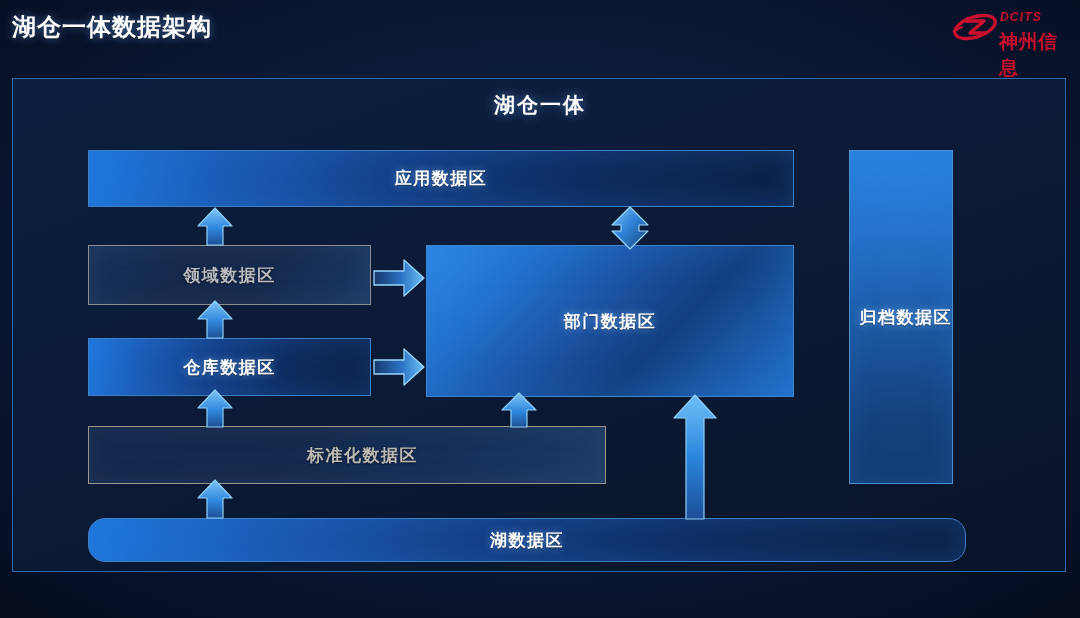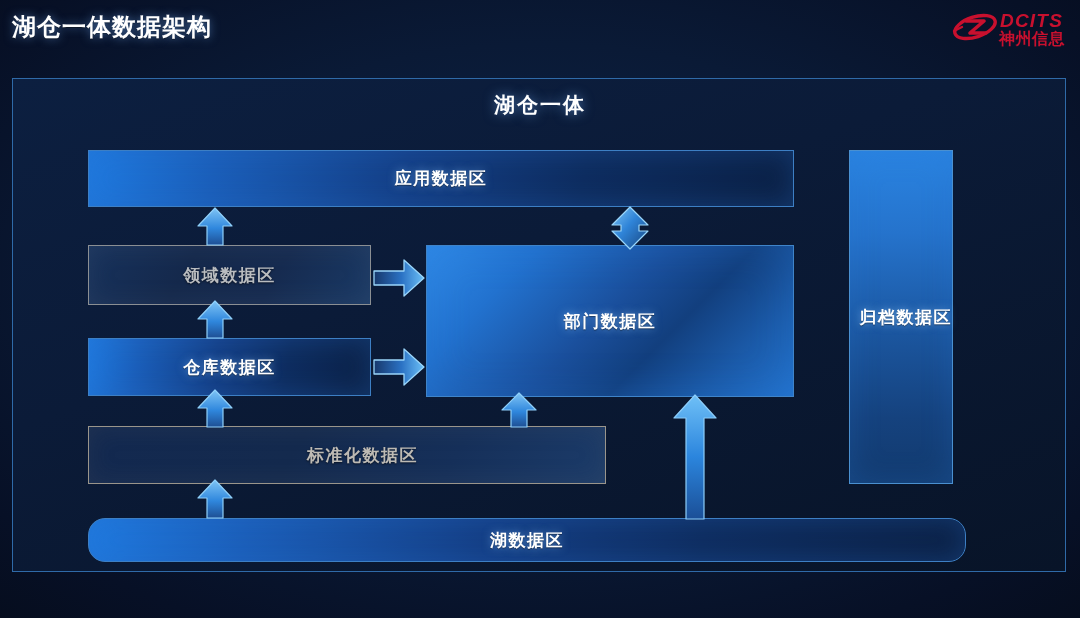--- a/index.html
+++ b/index.html
@@ -35,34 +35,33 @@
     white-space: nowrap;
   }
   #brand-logo {
     position: absolute;
     right: 8px; top: 7px;
     width: 120px; height: 44px;
   }
   .brand-name {
     position: absolute;
     left: 48px; top: 3px;
-    font-size: 19px;
+    font-size: 12px;
     font-weight: bold;
     letter-spacing: 1.2px;
     color: #c8102e;
     font-style: italic;
   }
   .brand-sub {
     position: absolute;
     left: 47px; top: 22px;
-    font-size: 16px;
+    font-size: 19px;
     font-weight: bold;
     letter-spacing: .5px;
     color: #c8102e;
-    text-align: center;
   }
   .brand-mark {
     position: absolute;
     left: 0; top: 2px;
     width: 46px; height: 36px;
   }
 
   
   #panel {
     position: absolute;

